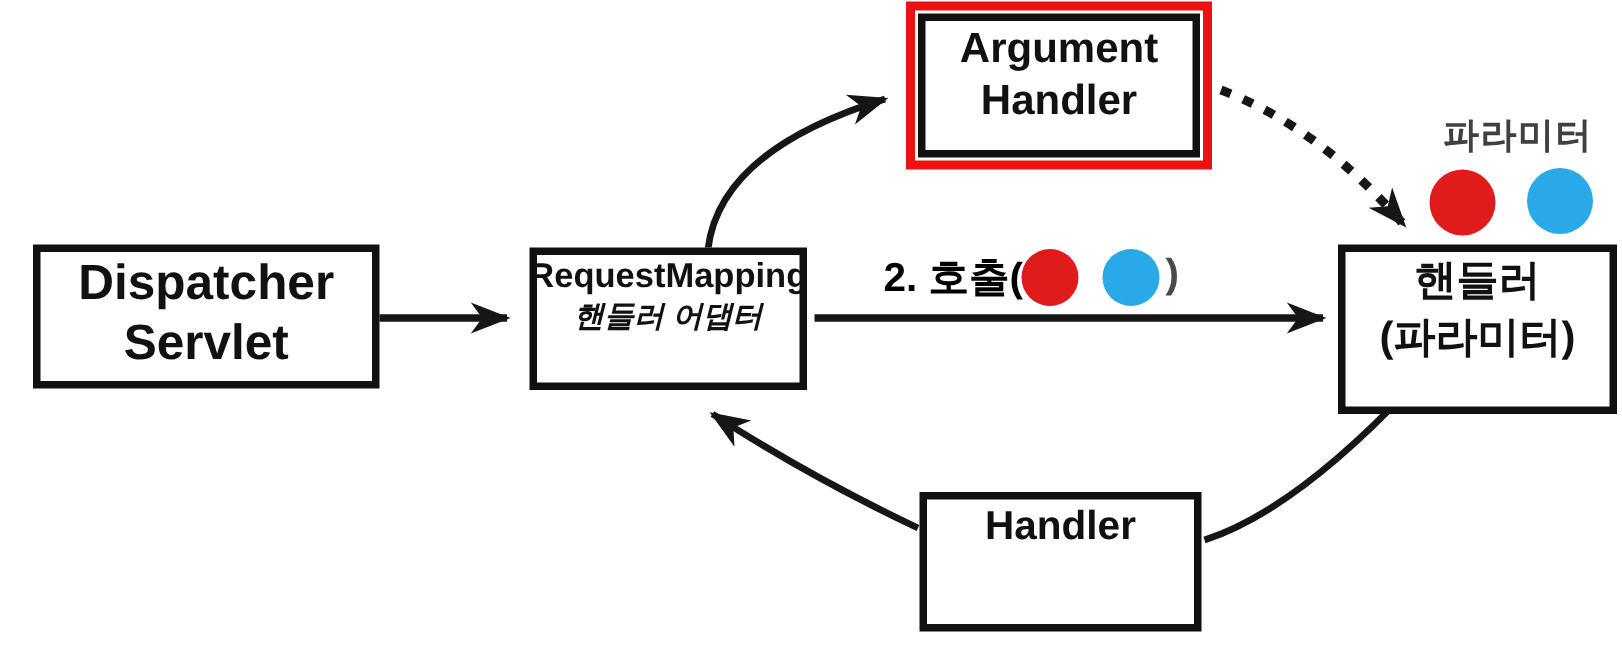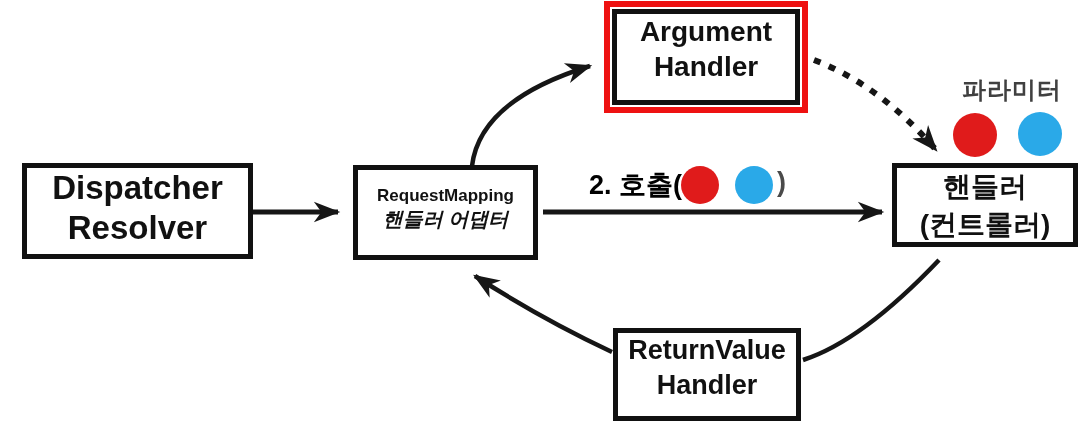--- a/index.html
+++ b/index.html
@@ -34,38 +34,38 @@
     font-weight: bold;
     color: #111111;
   }
   .box-dispatcher {
     left: 2px; top: 163px; width: 231px; height: 96px;
     font-size: 33px; line-height: 1.2; margin-left: 20px;
   }
   .box-adapter {
     left: 353px; top: 165px; width: 185px; height: 95px;
   }
-  .box-adapter .l1 { font-size: 17px; line-height: 1.2; margin-top: 16px; }
+  .box-adapter .l1 { font-size: 23px; line-height: 1.2; }
   .box-adapter .l2 { font-size: 20px; line-height: 1.3; font-style: italic; }
   .argres-frame {
     position: absolute;
     left: 604px; top: 1px; width: 204px; height: 112px;
     box-sizing: border-box;
     border: 6px solid #ee1111;
     padding: 2px;
     background: #ffffff;
   }
   .box-argres {
     position: relative;
     left: 0; top: 0;
     width: 100%; height: 100%;
     font-size: 28px; line-height: 1.25;
   }
   .box-handler {
-    left: 892px; top: 163px; width: 186px; height: 84px;
+    left: 892px; top: 163px; width: 186px; height: 113px;
     font-size: 28px; line-height: 1.35;
   }
   .box-returnvalue {
     left: 613px; top: 328px; width: 188px; height: 93px;
     font-size: 27px; line-height: 1.3;
   }
   .call-prefix {
     position: absolute;
     left: 589px; top: 167px;
     font-size: 27px;
@@ -115,42 +115,41 @@
 
     <circle cx="700" cy="185" r="19" fill="#e01b1b"></circle>
     <circle cx="754" cy="185" r="19" fill="#2aa9e8"></circle>
 
     <circle cx="975" cy="135" r="22" fill="#e01b1b"></circle>
     <circle cx="1040" cy="134" r="22" fill="#2aa9e8"></circle>
   </svg>
 
   <div class="box box-dispatcher">
     <span>Dispatcher</span>
-    <span>Resolver</span>
+    <span>Servlet</span>
   </div>
 
   <div class="box box-adapter">
     <span class="l1">RequestMapping</span>
     <span class="l2">핸들러 어댑터</span>
   </div>
 
   <div class="argres-frame">
     <div class="box box-argres">
       <span>Argument</span>
       <span>Handler</span>
     </div>
   </div>
 
   <div class="box box-handler">
     <span>핸들러</span>
-    <span>(컨트롤러)</span>
+    <span>(파라미터)</span>
   </div>
 
   <div class="box box-returnvalue">
-    <span>ReturnValue</span>
     <span>Handler</span>
   </div>
 
   <span class="call-prefix">2. 호출(</span>
   <span class="call-suffix">)</span>
 
   <span class="param-label">파라미터</span>
 
 </div>
 

